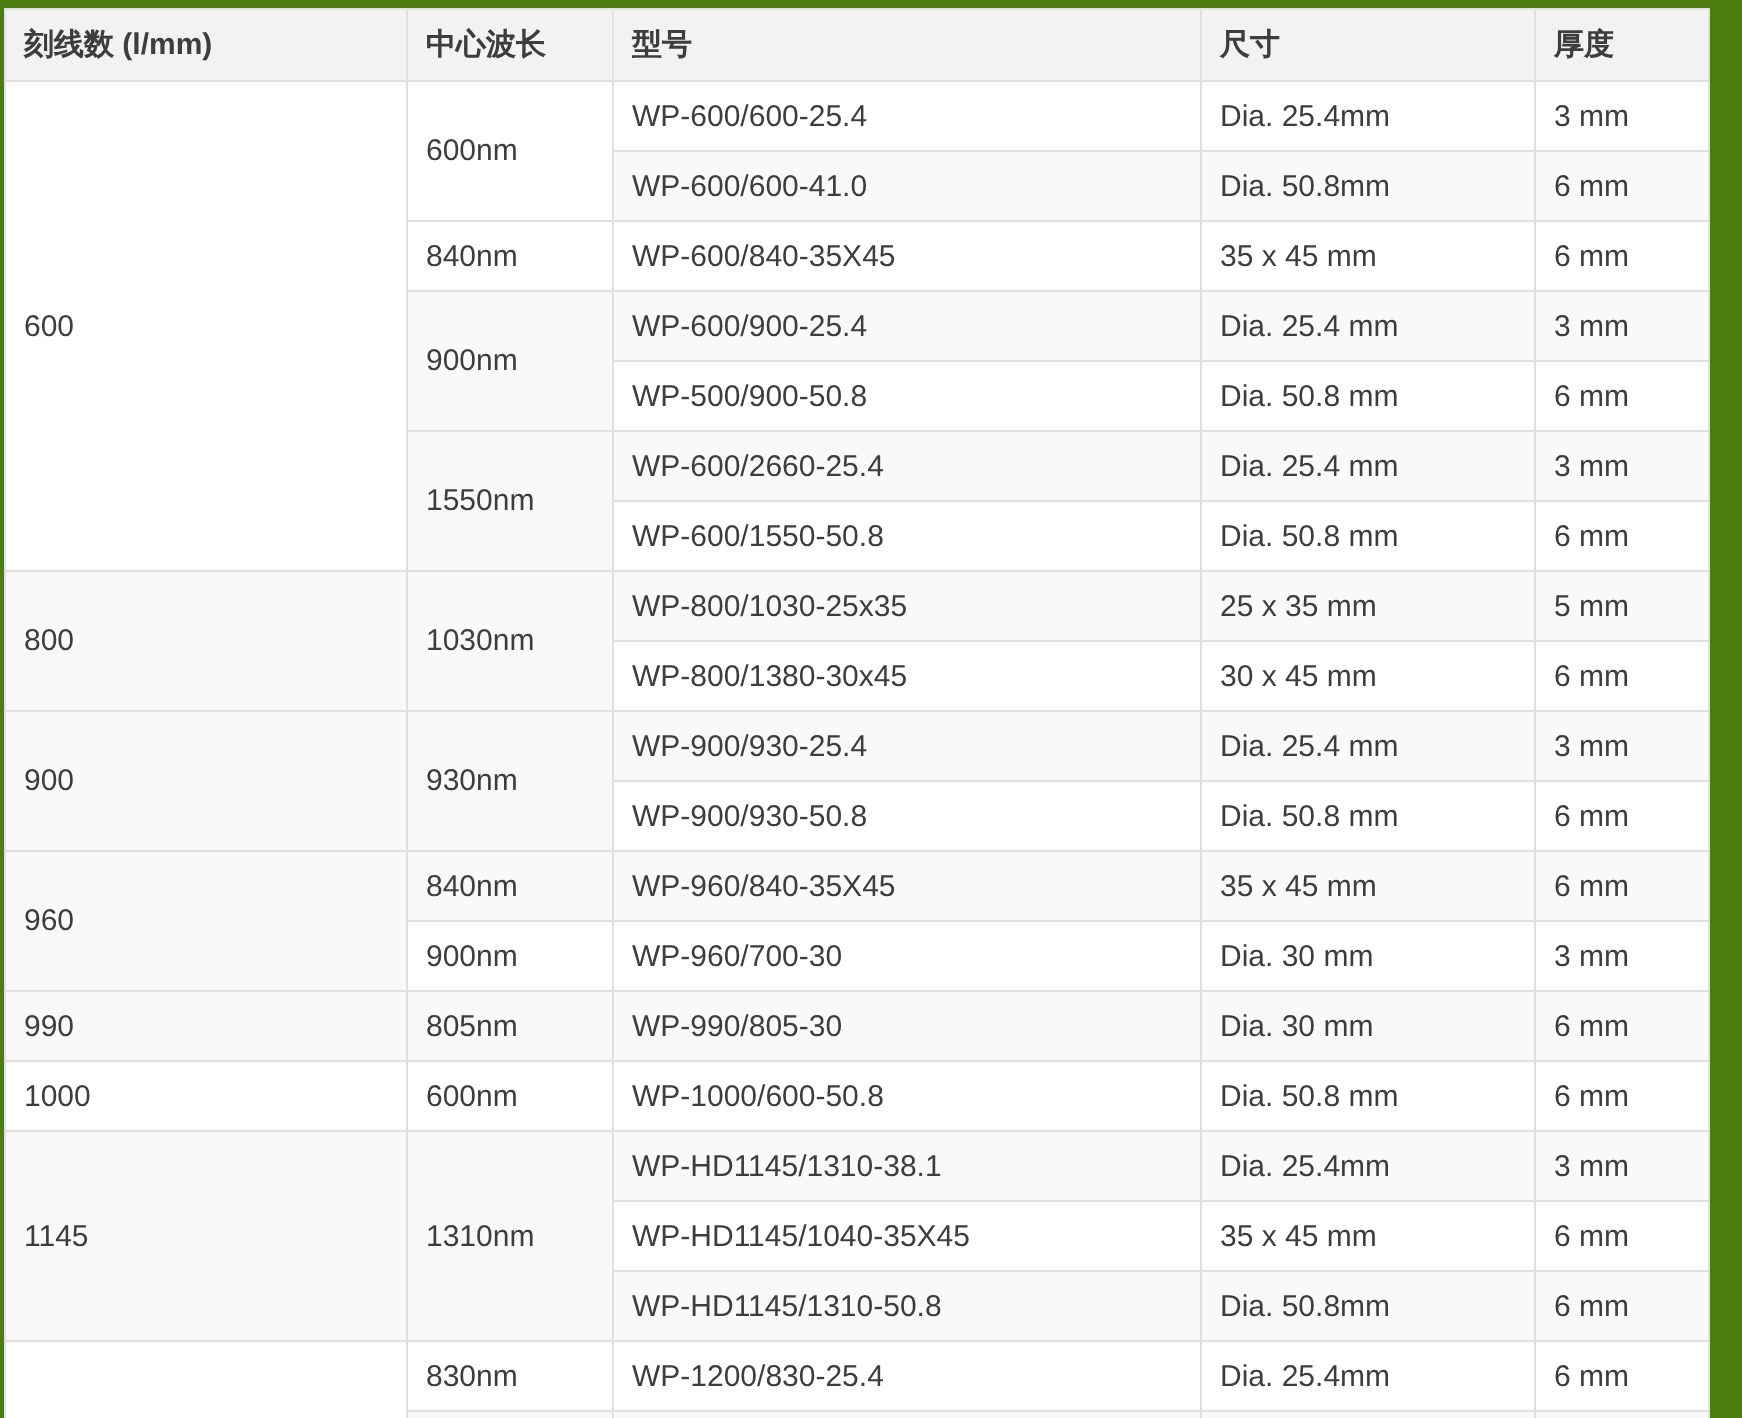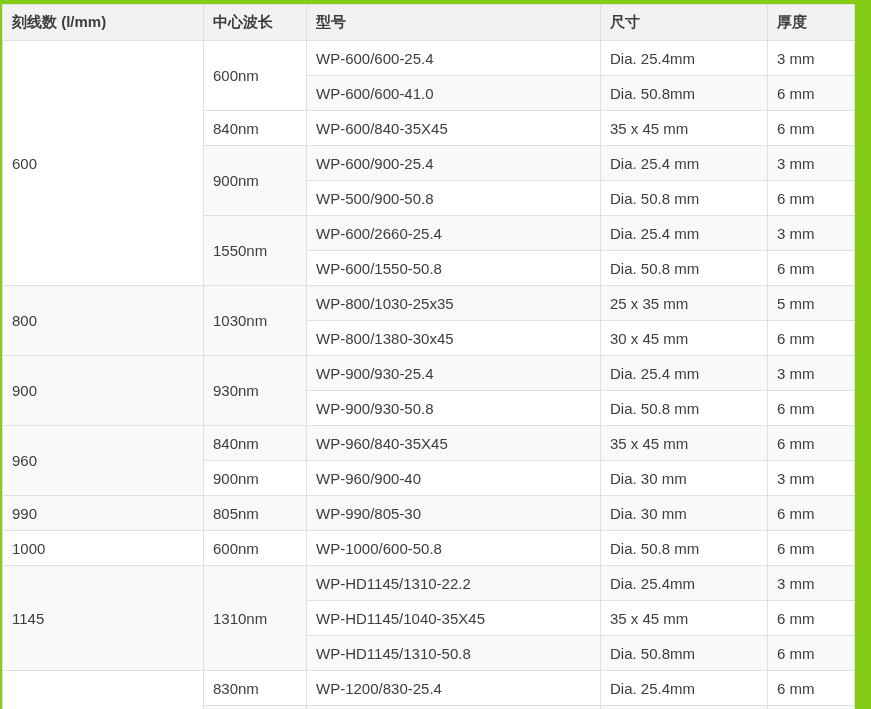--- a/index.html
+++ b/index.html
@@ -4,21 +4,21 @@
 <style>
   :root{
     --header-bg:#f2f2f2;
     --stripe:#f9f9f9;
     --border:#e0e0e0;
     --text:#3d3d3d;
   }
   *{box-sizing:border-box;}
   html,body{margin:0;padding:0;background:#fff;}
   .viewport{
-    width:871px;height:709px;overflow:hidden;background:#84cc16;position:relative;
+    width:871px;height:709px;overflow:hidden;background:#4d7c0f;position:relative;
     font-family:"Liberation Sans","DejaVu Sans",sans-serif;
   }
   table.spec{
     border-collapse:collapse;
     table-layout:fixed;
     margin:4px 0 0 2px;
     width:852px;
     font-size:15px;
     color:var(--text);
   }
@@ -128,42 +128,42 @@
       </tr>
       <tr>
         <td rowspan="2">960</td>
         <td>840nm</td>
         <td>WP-960/840-35X45</td>
         <td>35 x 45 mm</td>
         <td>6 mm</td>
       </tr>
       <tr>
         <td>900nm</td>
-        <td>WP-960/900-40</td>
+        <td>WP-960/700-30</td>
         <td>Dia. 30 mm</td>
         <td>3 mm</td>
       </tr>
       <tr>
         <td>990</td>
         <td>805nm</td>
         <td>WP-990/805-30</td>
         <td>Dia. 30 mm</td>
         <td>6 mm</td>
       </tr>
       <tr>
         <td>1000</td>
         <td>600nm</td>
         <td>WP-1000/600-50.8</td>
         <td>Dia. 50.8 mm</td>
         <td>6 mm</td>
       </tr>
       <tr>
         <td rowspan="3">1145</td>
         <td rowspan="3">1310nm</td>
-        <td>WP-HD1145/1310-22.2</td>
+        <td>WP-HD1145/1310-38.1</td>
         <td>Dia. 25.4mm</td>
         <td>3 mm</td>
       </tr>
       <tr>
         <td>WP-HD1145/1040-35X45</td>
         <td>35 x 45 mm</td>
         <td>6 mm</td>
       </tr>
       <tr>
         <td>WP-HD1145/1310-50.8</td>

